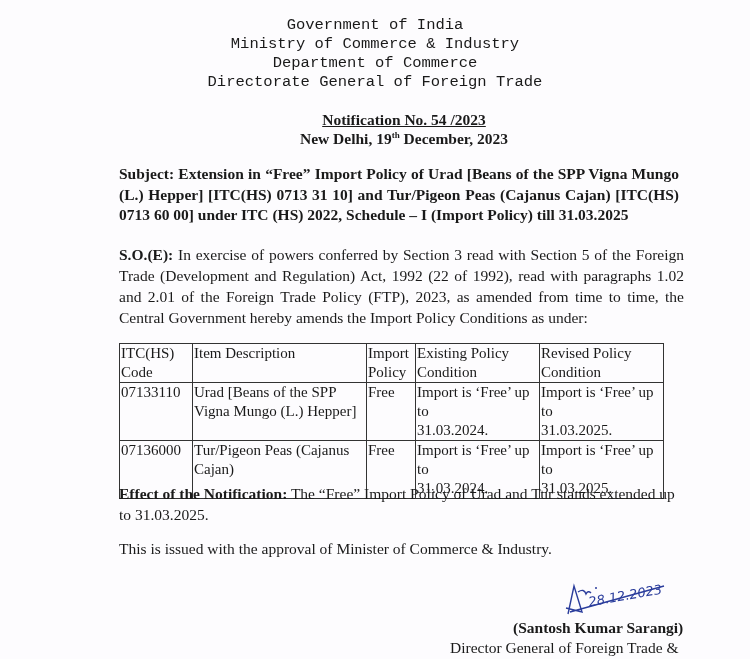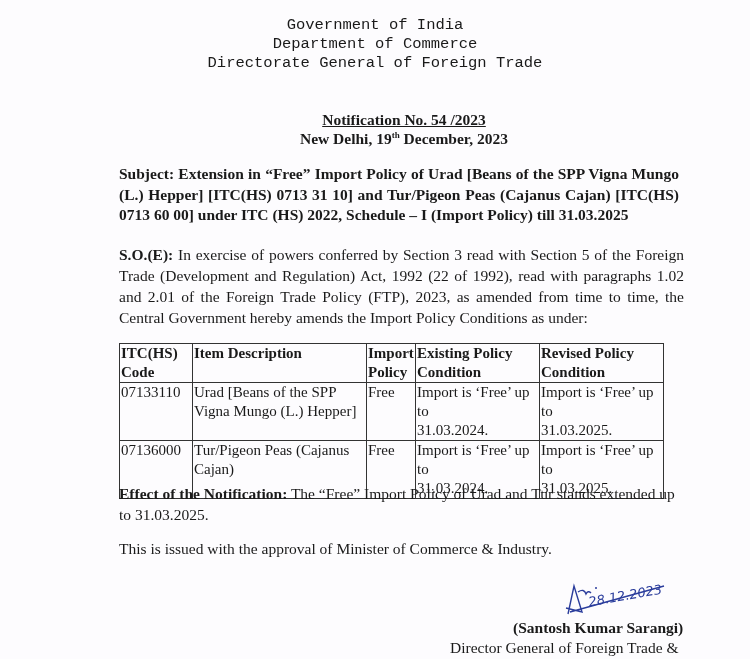--- a/index.html
+++ b/index.html
@@ -64,21 +64,21 @@
     border-collapse: collapse;
     font-size: 15px;
     line-height: 19px;
   }
   table.policy td, table.policy th {
     border: 1.5px solid #333;
     padding: 0 1px;
     vertical-align: top;
     text-align: left;
   }
-  table.policy th { font-weight: bold; }
+  table.policy th { font-weight: normal; }
   .c1 { width: 70px; }
   .c2 { width: 171px; }
   .c3 { width: 46px; }
   .c4 { width: 121px; }
   .c5 { width: 121px; white-space: nowrap; }
   .c4 { white-space: nowrap; }
   .effect {
     position: absolute;
     left: 119px;
     top: 484px;
@@ -118,20 +118,21 @@
     line-height: 21px;
   }
   .signatory .name { position: absolute; left: 513px; top: 0; white-space: nowrap; font-weight: bold; }
   .signatory .desig { position: absolute; left: 450px; top: 20px; white-space: nowrap; }
 </style>
 </head>
 <body>
 
 <div class="header">
   <div>Government of India</div>
+  <div>Ministry of Commerce &amp; Industry</div>
   <div>Department of Commerce</div>
   <div>Directorate General of Foreign Trade</div>
 </div>
 
 <div class="notif-block">
   <div class="notif-no">Notification No. 54 /2023</div>
   <div><span>New Delhi, 19</span><sup>th</sup><span> December, 2023</span></div>
 </div>
 
 <div class="subject">Subject: Extension in “Free” Import Policy of Urad [Beans of the SPP Vigna Mungo (L.) Hepper] [ITC(HS) 0713 31 10] and Tur/Pigeon Peas (Cajanus Cajan) [ITC(HS) 0713 60 00] under ITC (HS) 2022, Schedule – I (Import Policy) till 31.03.2025</div>

